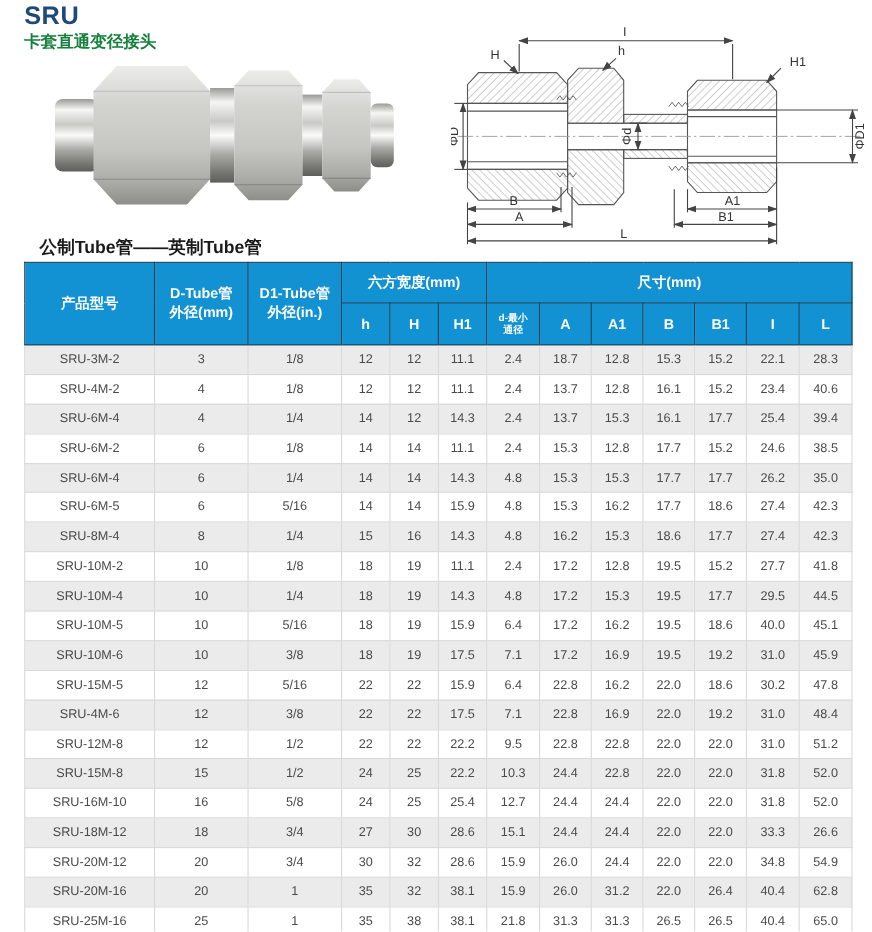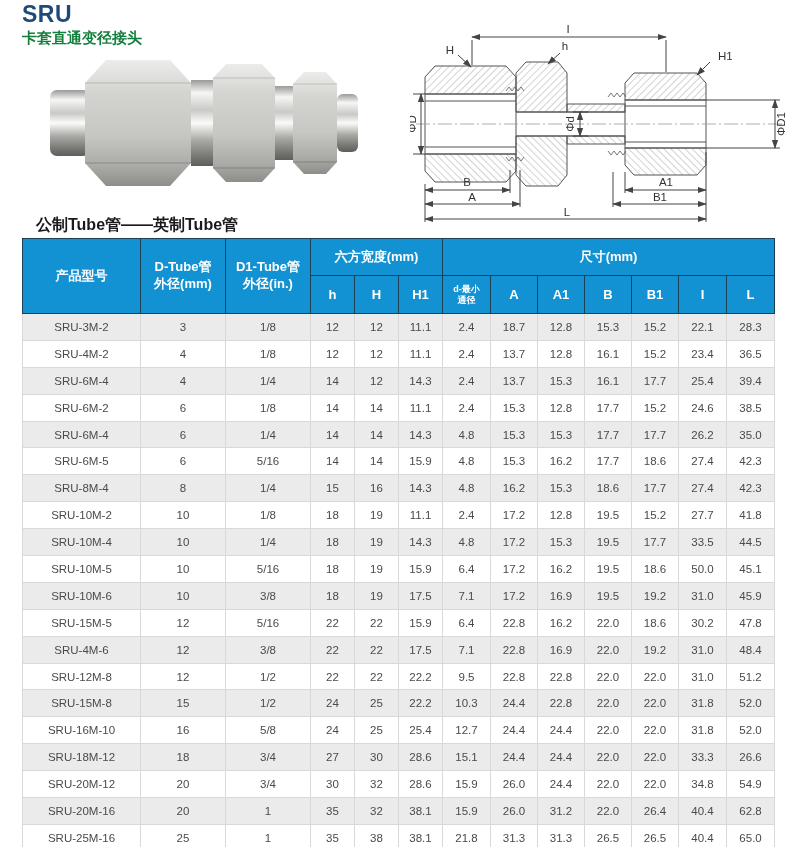--- a/index.html
+++ b/index.html
@@ -216,21 +216,21 @@
           <td>1/8</td>
           <td>12</td>
           <td>12</td>
           <td>11.1</td>
           <td>2.4</td>
           <td>13.7</td>
           <td>12.8</td>
           <td>16.1</td>
           <td>15.2</td>
           <td>23.4</td>
-          <td>36.5</td>
+          <td>40.6</td>
         </tr>
         <tr class="alt">
           <td>SRU-6M-4</td>
           <td>4</td>
           <td>1/4</td>
           <td>14</td>
           <td>12</td>
           <td>14.3</td>
           <td>2.4</td>
           <td>13.7</td>
@@ -320,36 +320,36 @@
           <td>10</td>
           <td>1/4</td>
           <td>18</td>
           <td>19</td>
           <td>14.3</td>
           <td>4.8</td>
           <td>17.2</td>
           <td>15.3</td>
           <td>19.5</td>
           <td>17.7</td>
-          <td>33.5</td>
+          <td>29.5</td>
           <td>44.5</td>
         </tr>
         <tr>
           <td>SRU-10M-5</td>
           <td>10</td>
           <td>5/16</td>
           <td>18</td>
           <td>19</td>
           <td>15.9</td>
           <td>6.4</td>
           <td>17.2</td>
           <td>16.2</td>
           <td>19.5</td>
           <td>18.6</td>
-          <td>50.0</td>
+          <td>40.0</td>
           <td>45.1</td>
         </tr>
         <tr class="alt">
           <td>SRU-10M-6</td>
           <td>10</td>
           <td>3/8</td>
           <td>18</td>
           <td>19</td>
           <td>17.5</td>
           <td>7.1</td>

